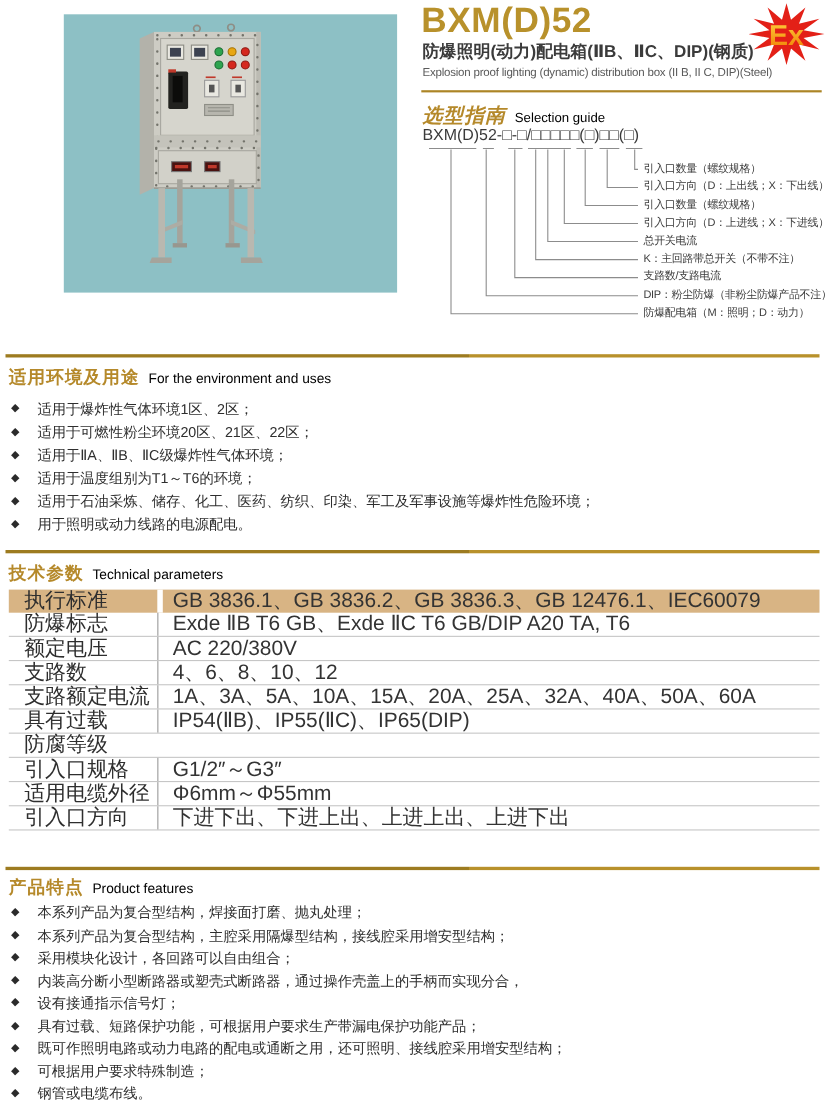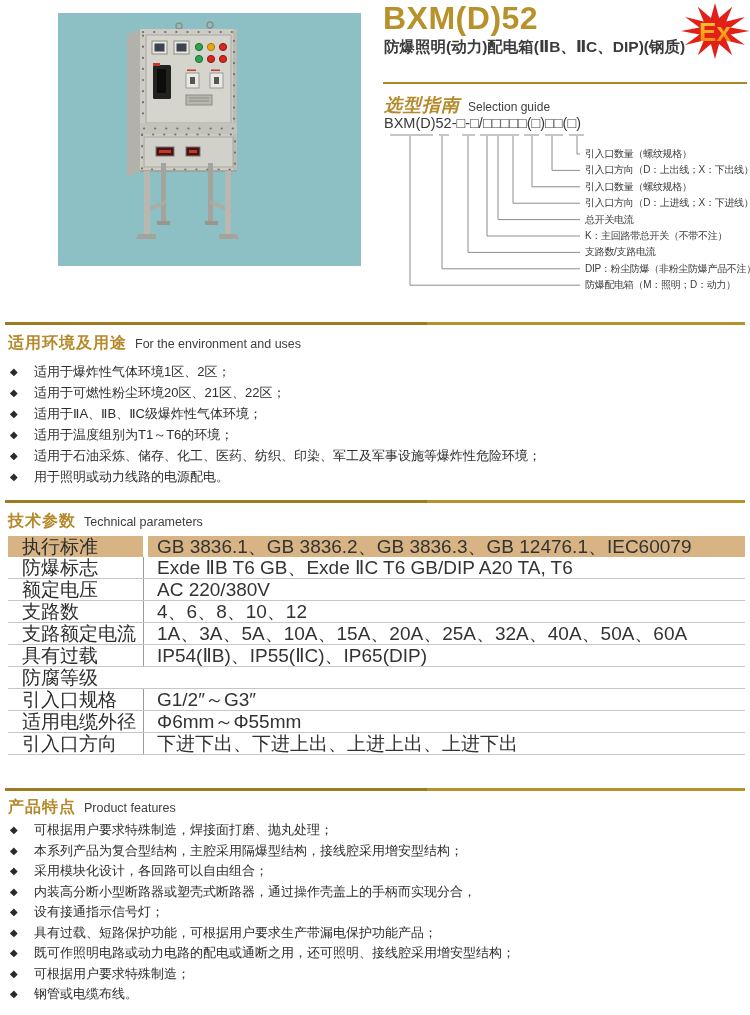--- a/index.html
+++ b/index.html
@@ -12,21 +12,21 @@
   
   .title{position:absolute;left:383px;top:0px;font-size:32px;font-weight:bold;color:#b8912b;letter-spacing:.5px;}
   .sub-cn{position:absolute;left:384px;top:37px;font-size:15.5px;font-weight:600;color:#3b3b3b;white-space:nowrap;}
   .sub-en{position:absolute;left:384px;top:60px;font-size:10.5px;color:#5a5a5a;white-space:nowrap;letter-spacing:-.2px;}
   .ex-badge{position:absolute;left:681px;top:1px;width:70px;height:60px;}
   .hr1{position:absolute;left:383px;top:82px;width:364px;height:2px;background:#ac8526;}
 
   
   .sec-head{position:absolute;white-space:nowrap;}
   .sec-cn{font-size:16px;font-weight:bold;color:#b5892a;letter-spacing:1px;}
-  .sec-en{font-size:12.5px;color:#404040;margin-left:8px;}
+  .sec-en{font-size:12.5px;color:#000000;margin-left:8px;}
   .sg-head .sec-cn{font-size:18px;font-style:italic;}
   .sg-head .sec-en{font-size:12px;}
 
   
   .model{position:absolute;left:384px;top:115px;font-size:14.5px;font-weight:500;color:#3a3a3a;white-space:nowrap;}
   .leader-svg{position:absolute;left:383px;top:134px;}
   .sg-labels{position:absolute;left:585px;top:146px;width:164px;}
   .sg-label{height:16.4px;line-height:16.4px;font-size:10px;letter-spacing:-.3px;color:#3a3a3a;white-space:nowrap;}
 
   
@@ -114,20 +114,21 @@
       <polygon points="152,187 174,196 174,200 152,191" fill="#adaca4"></polygon>
       <rect x="86" y="158" width="6" height="63" fill="#b9b8b0"></rect>
       <rect x="167" y="158" width="6" height="63" fill="#b9b8b0"></rect>
       <polygon points="80,221 98,221 98,226 78,226" fill="#a5a49c"></polygon>
       <polygon points="161,221 179,221 181,226 161,226" fill="#a5a49c"></polygon>
     </svg>
   </div>
 
   <div class="title">BXM(D)52</div>
   <div class="sub-cn">防爆照明(动力)配电箱(ⅡB、ⅡC、DIP)(钢质)</div>
+  <div class="sub-en">Explosion proof lighting (dynamic) distribution box (II B, II C, DIP)(Steel)</div>
   <div class="ex-badge">
     <svg width="70" height="60" viewBox="0 0 70 60">
       <defs>
         <linearGradient id="exg" x1="0" y1="0" x2="0" y2="1">
           <stop offset="0" stop-color="#ffd23f"></stop>
             <stop offset="1" stop-color="#f07d00"></stop>
         </linearGradient>
       </defs>
       <polygon fill="#e32017" points="68.5,30 49.5,26.5 63.9,16 45.3,20.5 51.2,5.8 38.1,17 34,2 29.9,17 16.8,5.8 22.7,20.5 4.1,16 18.5,26.5 -0.5,30 18.5,33.5 4.1,44 22.7,39.5 16.8,54.2 29.9,43 34,58 38.1,43 51.2,54.2 45.3,39.5 63.9,44 49.5,33.5"></polygon>
       <text x="34" y="40" text-anchor="middle" font-size="26" font-weight="bold" fill="url(#exg)">Ex</text>
@@ -242,21 +243,21 @@
     </div>
     </div>
 
   <div class="divider dv4"></div>
   <div class="sec-head feat-head">
     <span class="sec-cn">产品特点</span><span class="sec-en">Product features</span>
   </div>
   <div class="bullets feat-bullets">
       <div class="brow">
       <span class="diamond">◆</span>
-      <span class="btext">可根据用户要求特殊制造，焊接面打磨、抛丸处理；</span>
+      <span class="btext">本系列产品为复合型结构，焊接面打磨、抛丸处理；</span>
     </div>
       <div class="brow">
       <span class="diamond">◆</span>
       <span class="btext">本系列产品为复合型结构，主腔采用隔爆型结构，接线腔采用增安型结构；</span>
     </div>
       <div class="brow">
       <span class="diamond">◆</span>
       <span class="btext">采用模块化设计，各回路可以自由组合；</span>
     </div>
       <div class="brow">

